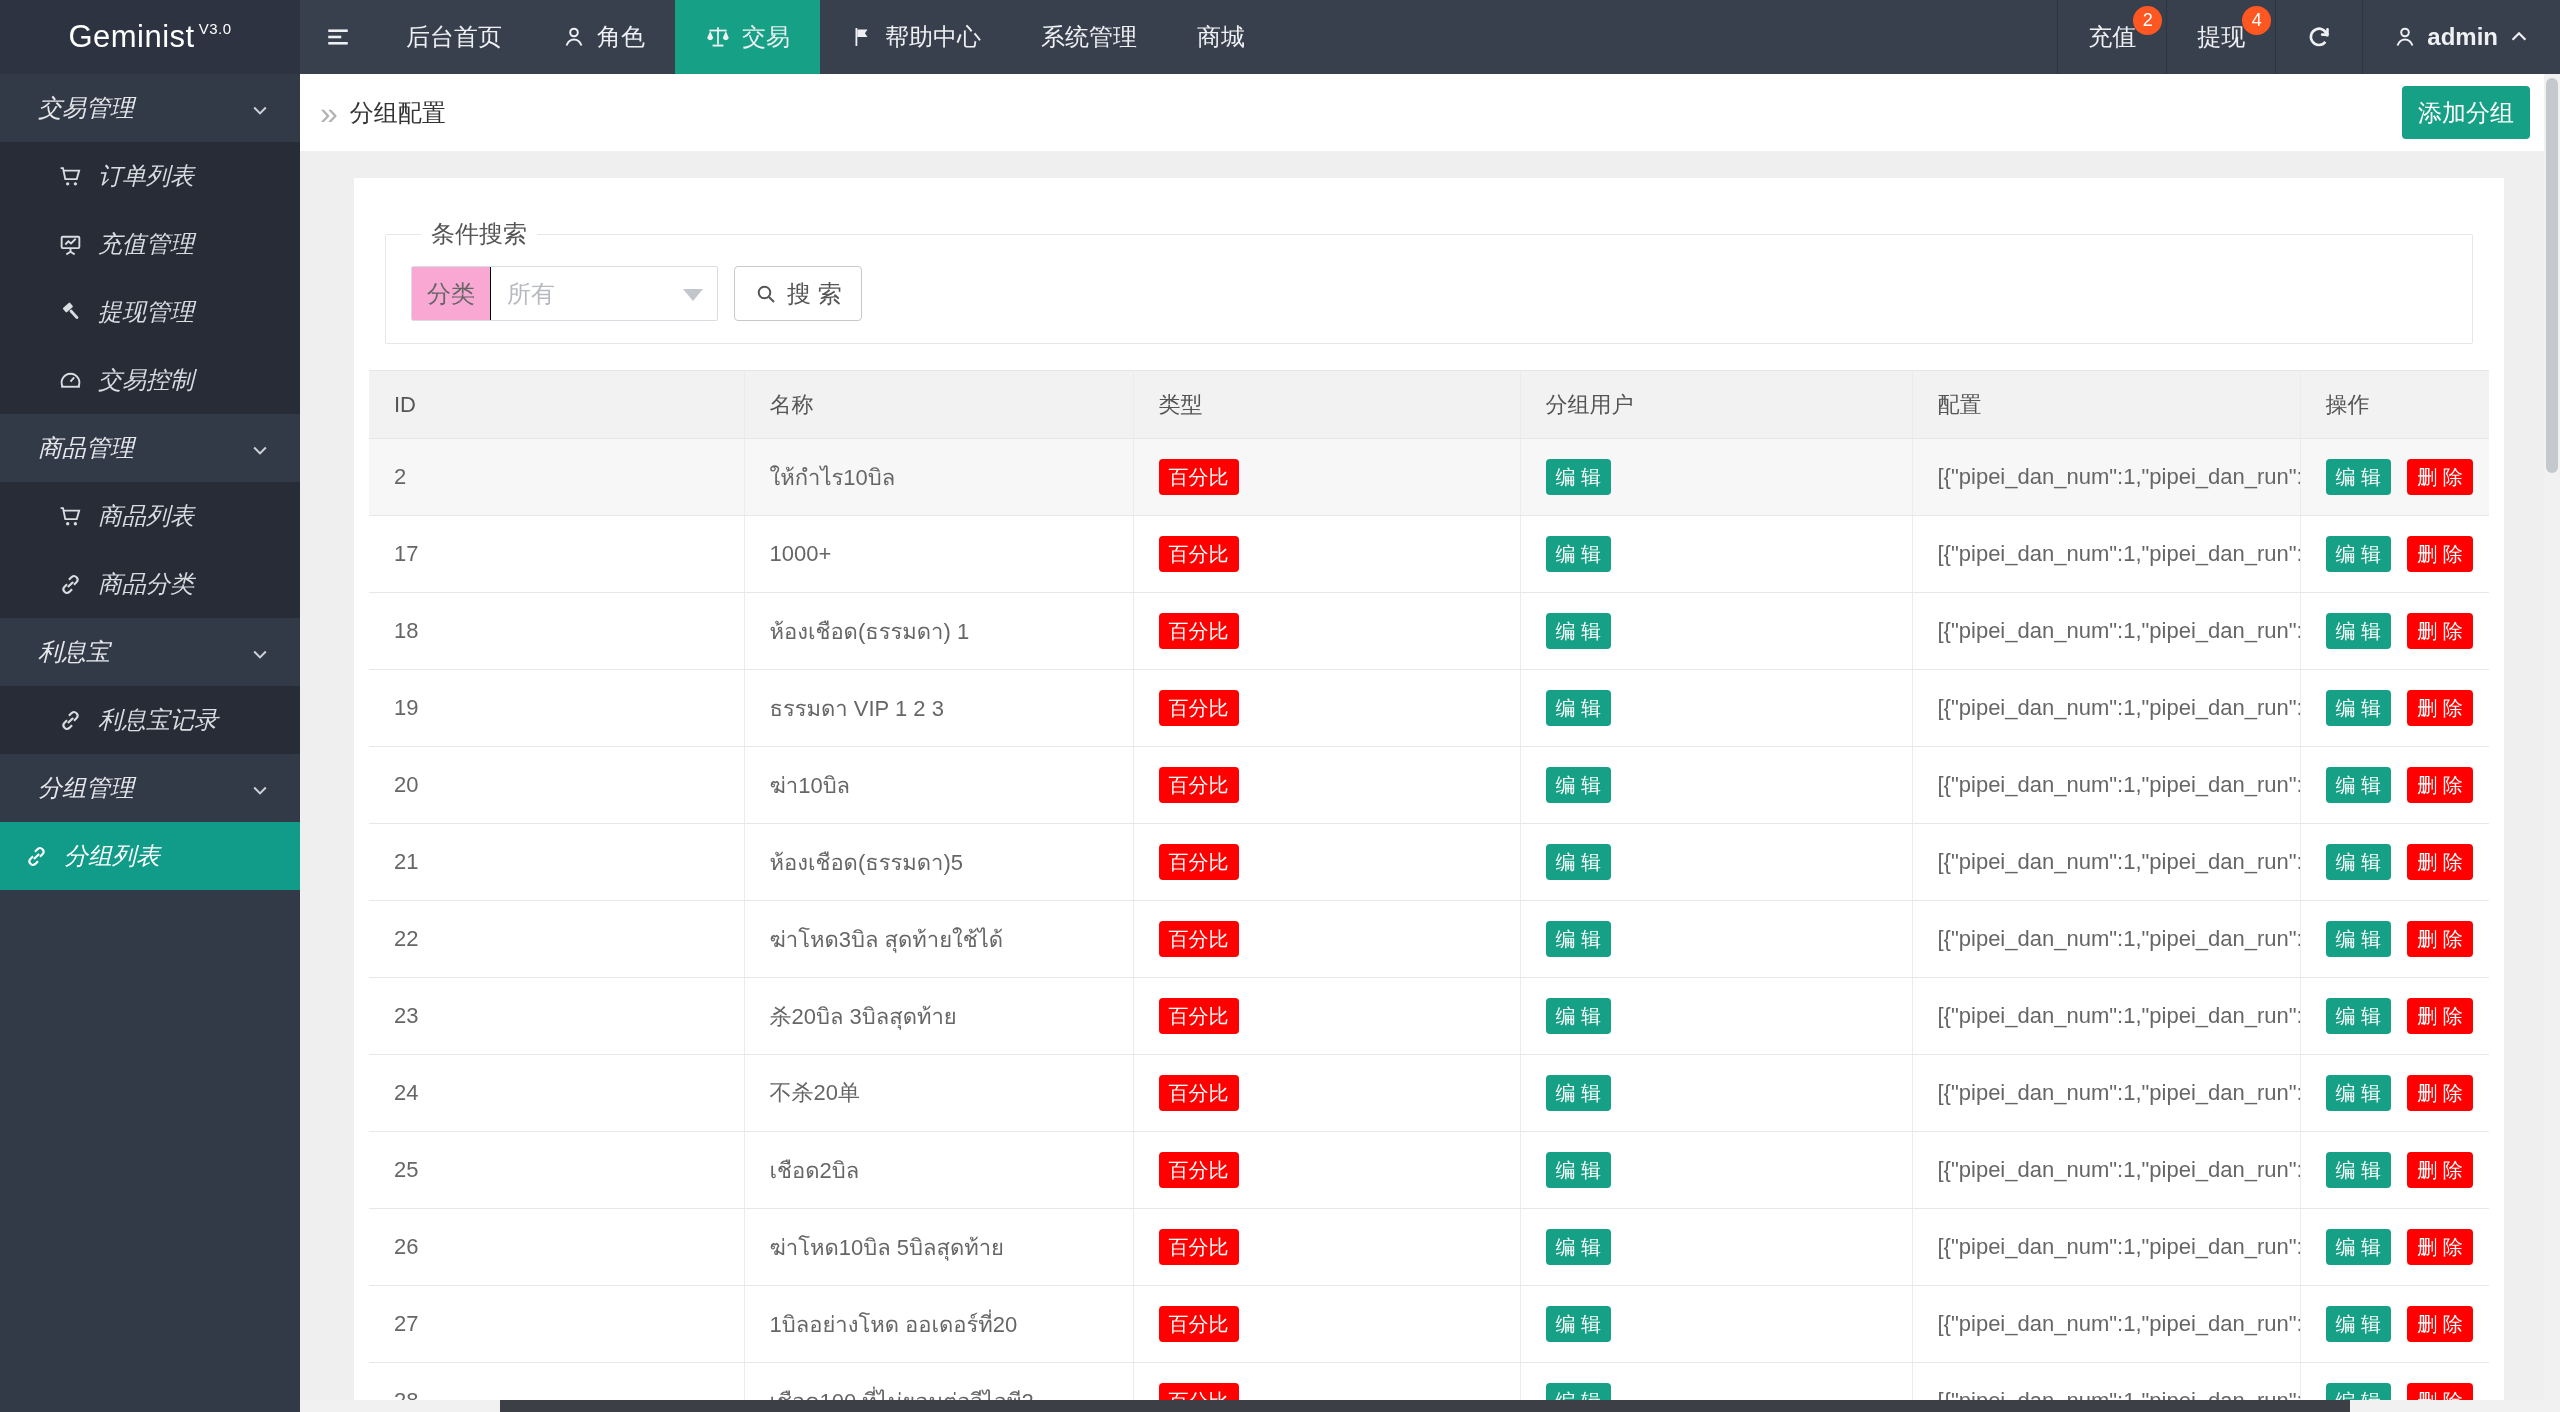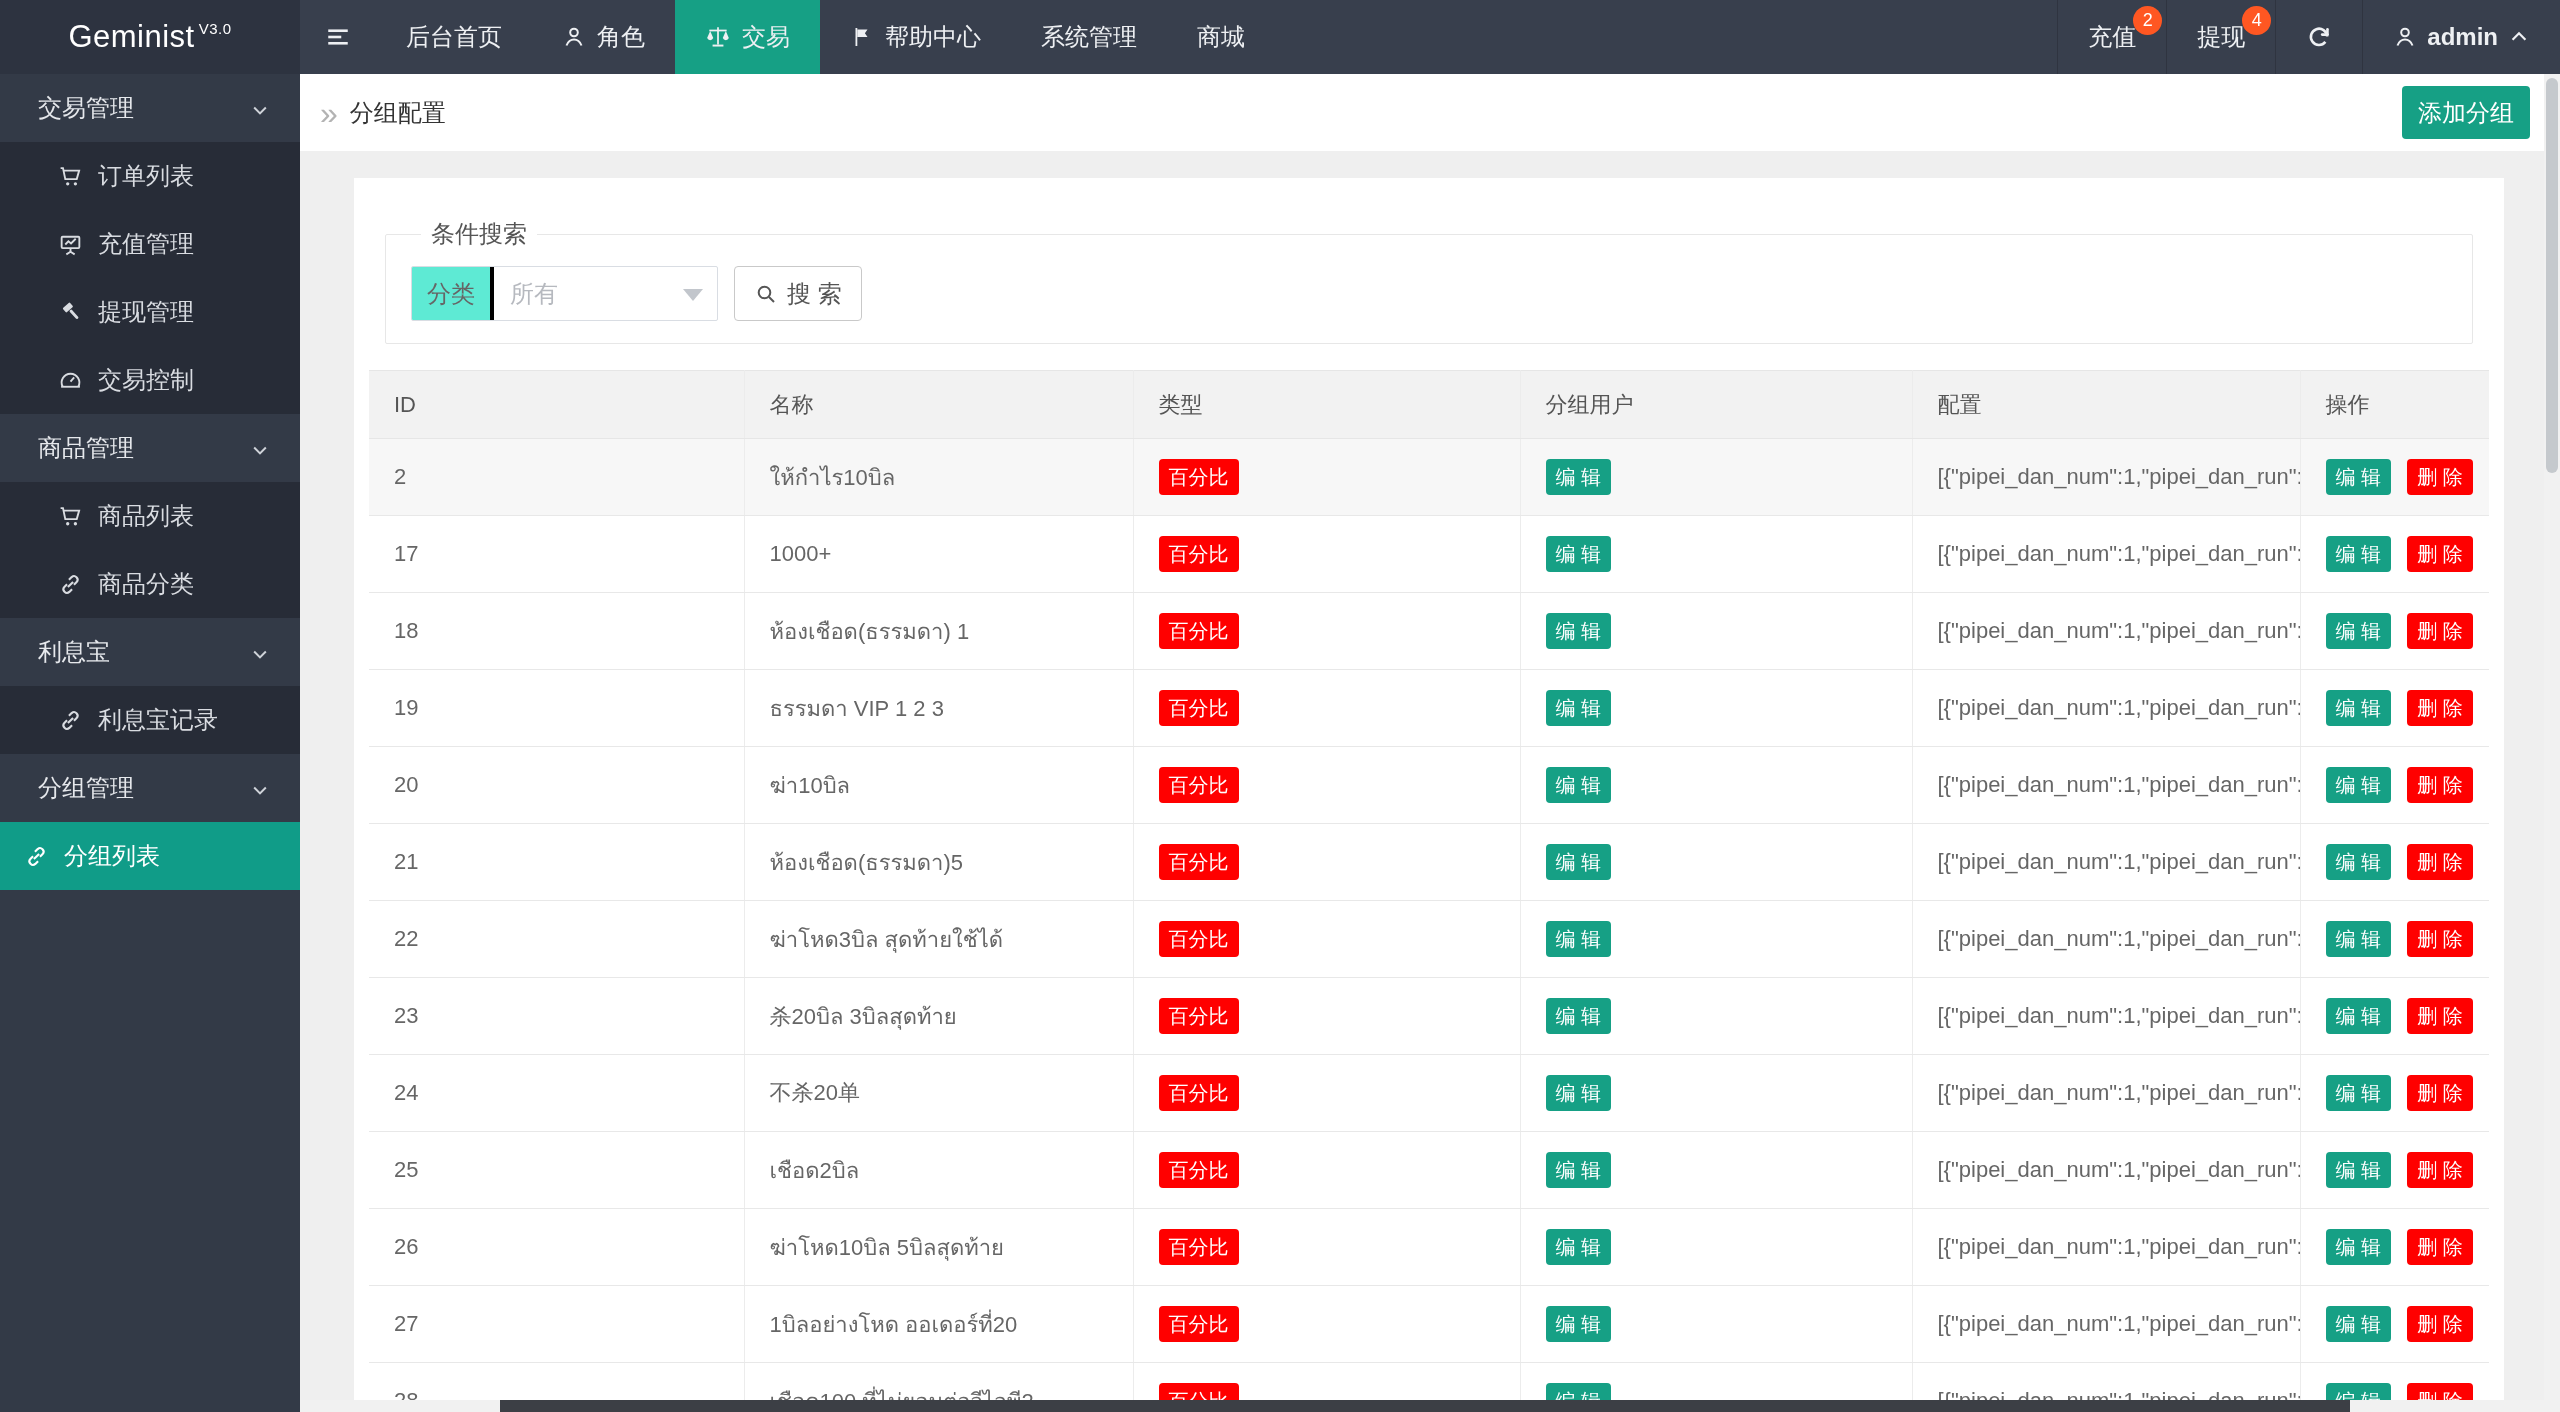--- a/index.html
+++ b/index.html
@@ -16,41 +16,41 @@
   .nav-item{display:flex;align-items:center;gap:11px;padding:0 30px;color:#eef0f3;font-size:24px;cursor:pointer;white-space:nowrap;}
   .nav-item.active{background:#16a085;}
   .icon svg{display:block;}
   .nav-right{display:flex;align-items:stretch;margin-left:auto;}
   .nr-item{position:relative;display:flex;align-items:center;gap:10px;padding:0 30px;color:#eef0f3;font-size:24px;cursor:pointer;border-left:1px solid rgba(0,0,0,.16);}
   .badge-dot{position:absolute;top:6px;right:4px;min-width:29px;height:29px;padding:0 4px;border-radius:15px;background:#ff5722;color:#fff;font-size:18px;display:flex;align-items:center;justify-content:center;}
   .admin-name{font-weight:bold;}
 
   
   .sidebar{position:absolute;top:74px;left:0;width:300px;bottom:0;background:#333a47;z-index:6;}
-  .side-row{height:68px;display:flex;align-items:center;font-size:24px;position:relative;cursor:pointer;}
+  .side-row{height:68px;display:flex;align-items:center;font-size:24px;position:relative;cursor:pointer;font-style:italic;}
   .side-section{padding-left:38px;background:#333a47;color:#e6e8ec;}
   .side-section .chev{position:absolute;right:30px;top:24px;color:#cfd3d9;}
   .side-item{padding-left:58px;background:#272c37;color:#d9dce1;gap:15px;}
   .side-item.active{background:#109c88;color:#fff;padding-left:24px;}
 
   
   .main{position:absolute;left:300px;top:74px;right:16px;bottom:0;background:#efefef;overflow:hidden;}
   .crumb-bar{height:77px;background:#fff;display:flex;align-items:center;padding:0 14px 0 20px;}
   .crumb-icon{color:#b3b3b3;font-size:32px;margin-right:12px;line-height:1;}
   .crumb-title{font-size:24px;color:#333;}
   .add-btn{margin-left:auto;background:#16a085;color:#fff;font-size:24px;height:53px;line-height:53px;padding:0 16px;border-radius:4px;border:none;cursor:pointer;font-family:inherit;}
 
   .content{padding:27px 40px 0 54px;}
   .card{background:#fff;padding:40px 15px 0;min-height:1240px;}
 
   fieldset.search-box{border:1px solid #e7e7e7;border-radius:2px;margin:0 16px;padding:16px 0 22px 25px;}
   fieldset.search-box legend{font-size:24px;color:#555;padding:0 10px;margin-left:10px;}
   .form-row{display:flex;align-items:center;}
   .sel-group{display:flex;height:55px;border:1px solid #d9dde3;border-radius:2px;overflow:hidden;width:307px;background:#fff;}
-  .sel-label{background:#5eead4;border-right:4px solid #000000;padding:0 15px;display:flex;align-items:center;font-size:24px;color:#666;}
+  .sel-label{background:#f9a8d4;border-right:1px solid #000000;padding:0 15px;display:flex;align-items:center;font-size:24px;color:#666;}
   .sel-value{flex:1;display:flex;align-items:center;padding-left:16px;font-size:24px;color:#b6b9bf;position:relative;cursor:pointer;}
   .caret{position:absolute;right:14px;top:22px;width:0;height:0;border-left:10px solid transparent;border-right:10px solid transparent;border-top:12px solid #c2c6cc;}
   .search-btn{margin-left:16px;height:55px;display:flex;align-items:center;gap:9px;padding:0 19px;background:#fff;border:1px solid #c9c9c9;border-radius:4px;font-size:24px;color:#555;cursor:pointer;font-family:inherit;}
 
   
   table.grid{margin-top:26px;border-collapse:collapse;table-layout:fixed;width:2120px;}
   .grid col.c1{width:375px}.grid col.c2{width:389px}.grid col.c3{width:387px}
   .grid col.c4{width:392px}.grid col.c5{width:388px}.grid col.c6{width:189px}
   .grid thead th{height:68px;background:#f2f2f2;border-top:1px solid #e6e6e6;border-bottom:1px solid #e6e6e6;font-weight:400;font-size:22px;color:#555;text-align:left;padding-left:25px;}
   .grid th:not(:last-child),.grid td:not(:last-child){border-right:1px solid #ececec;}

